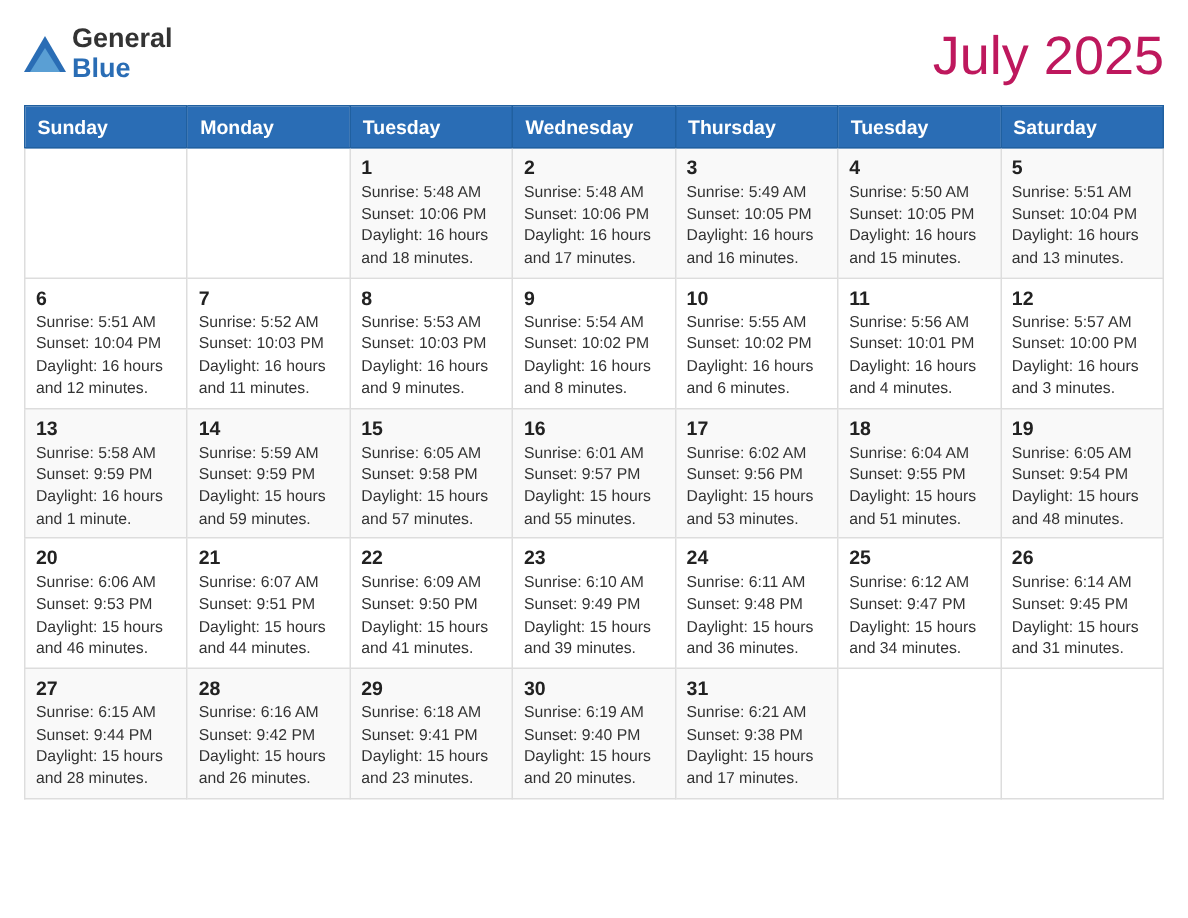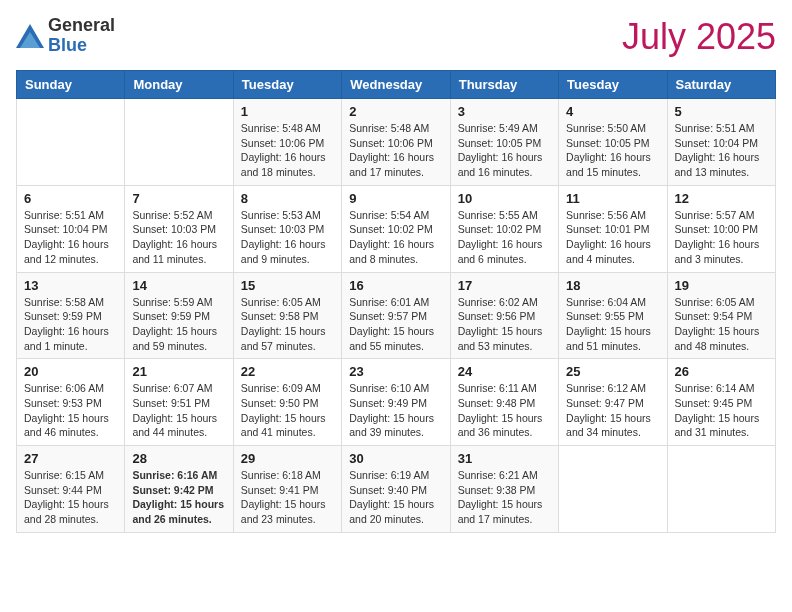--- a/index.html
+++ b/index.html
@@ -320,21 +320,21 @@
       <tr>
         <td>
           <div class="day-num">27</div>
           <div class="day-detail" style="white-space: pre-line;">Sunrise: 6:15 AM
 Sunset: 9:44 PM
 Daylight: 15 hours
 and 28 minutes.</div>
         </td>
         <td>
           <div class="day-num">28</div>
-          <div class="day-detail" style="white-space: pre-line; font-weight: bold;">Sunrise: 6:16 AM
+          <div class="day-detail" style="white-space: pre-line;">Sunrise: 6:16 AM
 Sunset: 9:42 PM
 Daylight: 15 hours
 and 26 minutes.</div>
         </td>
         <td>
           <div class="day-num">29</div>
           <div class="day-detail" style="white-space: pre-line;">Sunrise: 6:18 AM
 Sunset: 9:41 PM
 Daylight: 15 hours
 and 23 minutes.</div>

